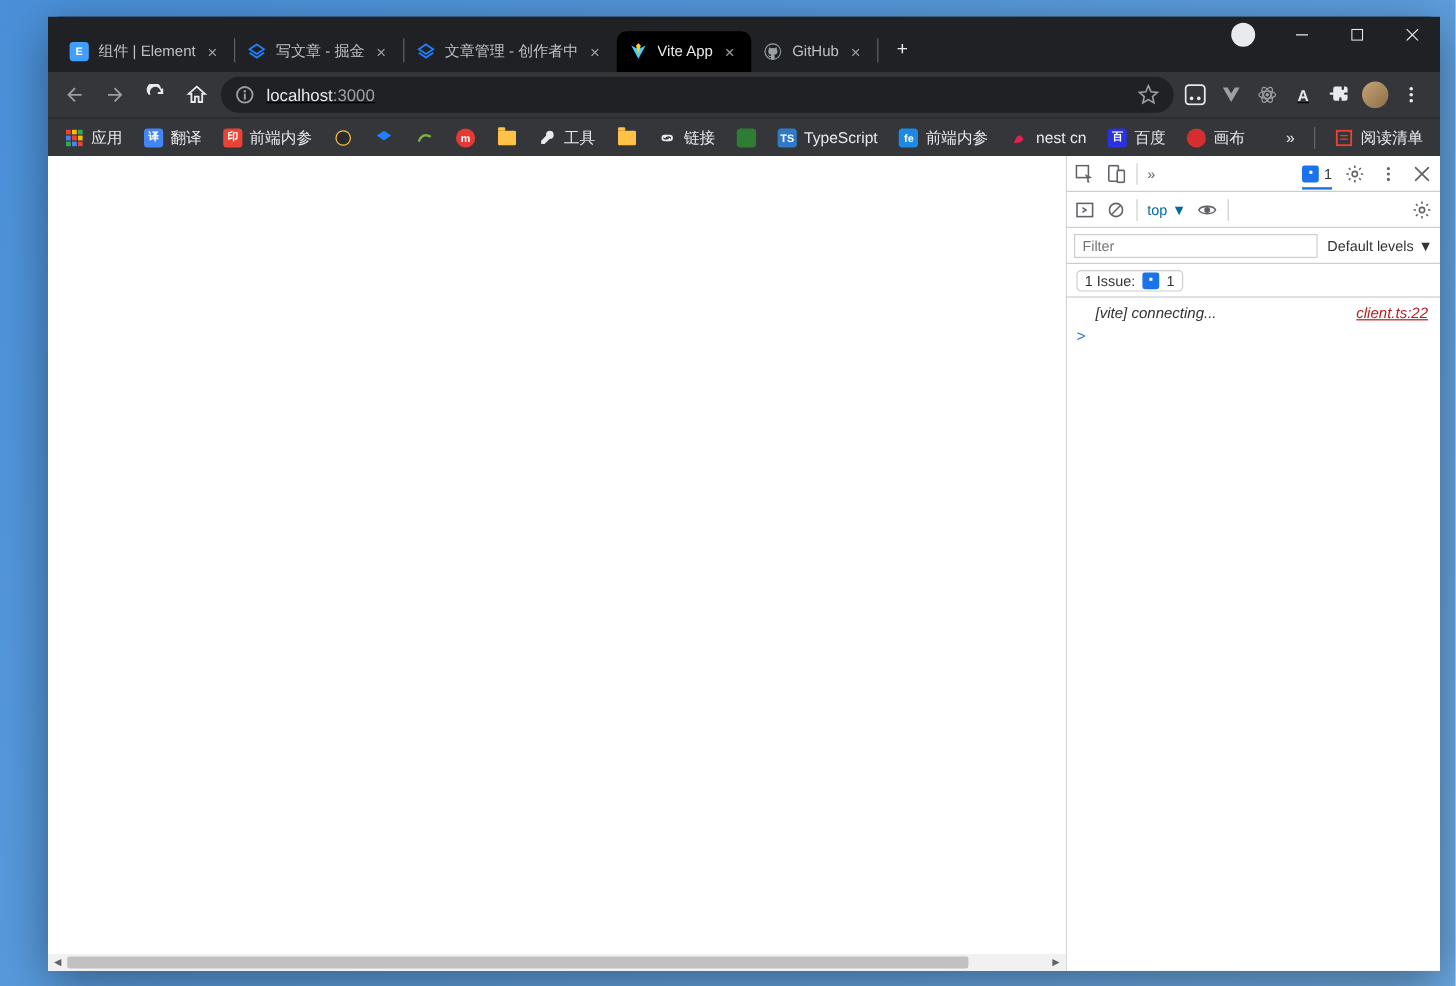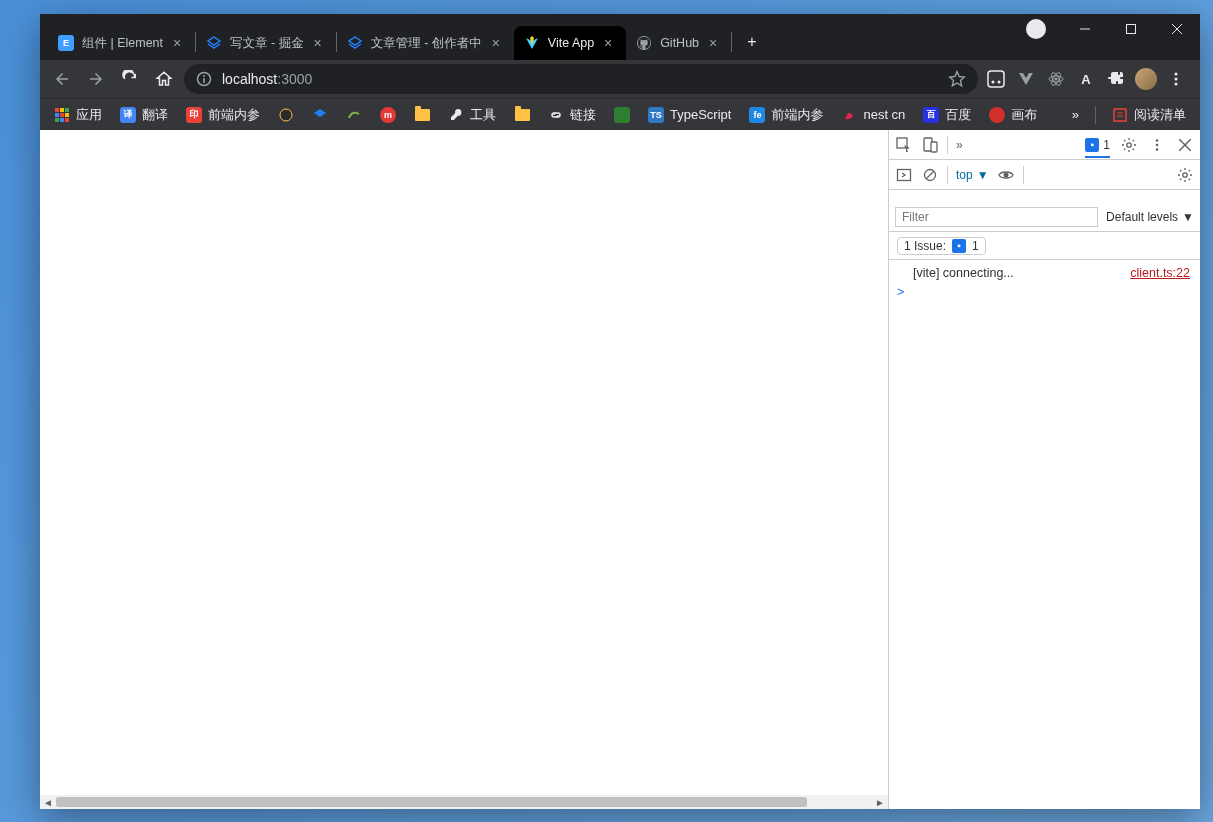--- a/index.html
+++ b/index.html
@@ -12,21 +12,21 @@
     .tab.active { background:#000000; border-radius:8px 8px 0 0; color:#e8eaed; }
     .tab .favicon { width:16px; height:16px; margin-right:8px; flex-shrink:0; display:flex; align-items:center; justify-content:center; }
     .tab .title { white-space:nowrap; overflow:hidden; text-overflow:ellipsis; flex:1; }
     .tab .close { width:16px; height:16px; margin-left:6px; color:#9aa0a6; display:flex; align-items:center; justify-content:center; font-size:14px; border-radius:50%; }
     .tab-sep { width:1px; height:20px; background:#5f6368; align-self:center; }
     .newtab { width:28px; height:28px; color:#e8eaed; display:flex; align-items:center; justify-content:center; margin-left:6px; align-self:center; font-size:16px; border-radius:50%; cursor:pointer;}
     .win-controls { display:flex; align-items:center; align-self:flex-start; height:30px; }
     .win-btn { width:46px; height:30px; display:flex; align-items:center; justify-content:center; color:#e8eaed; cursor:pointer;}
     .win-circle { width:20px; height:20px; border-radius:50%; background:#e8eaed; margin:0 16px; align-self:center; }
     
-    .toolbar { height:38px; background:#35363a; display:flex; align-items:center; padding:0 8px; gap:6px; }
+    .toolbar { height:38px; background:#35363a; display:flex; align-items:center; padding:0 8px; gap:6px;text-decoration:underline; }
     .tool-btn { width:28px; height:28px; display:flex; align-items:center; justify-content:center; color:#9aa0a6; border-radius:50%; cursor:pointer;}
     .tool-btn.enabled { color:#e8eaed; }
     .omnibox { flex:1; height:30px; background:#202124; border-radius:15px; display:flex; align-items:center; padding:0 12px; color:#9aa0a6; font-size:14px; gap:10px; }
     .omnibox .url { color:#9aa0a6; }
     .omnibox .url .host { color:#e8eaed; }
     .omnibox .star { margin-left:auto; }
     .ext-row { display:flex; align-items:center; gap:6px; padding-right:4px; }
     .ext-icon { width:24px; height:24px; display:flex; align-items:center; justify-content:center; color:#e8eaed; font-size:13px; border-radius:4px; cursor:pointer;}
     .avatar { width:22px; height:22px; border-radius:50%; background:linear-gradient(135deg,#c9a574,#8a6d4a); }
     
@@ -47,26 +47,26 @@
     .devtools { width:312px; border-left:1px solid #cacdd1; background:#fff; display:flex; flex-direction:column; font-size:12px; color:#333; }
     .dt-tabbar { height:30px; border-bottom:1px solid #cacdd1; display:flex; align-items:center; padding:0 6px; gap:8px; }
     .dt-ic { width:18px; height:18px; display:flex; align-items:center; justify-content:center; color:#5f6368; cursor:pointer;}
     .dt-sep { width:1px; height:18px; background:#cacdd1; }
     .dt-more { color:#5f6368; letter-spacing:1px; cursor:pointer;}
     .dt-right { margin-left:auto; display:flex; align-items:center; gap:10px; }
     .issue-badge { display:flex; align-items:center; gap:4px; color:#333; border-bottom:2px solid #1a73e8; padding-bottom:4px; margin-bottom:-6px;}
     .issue-badge .sqic { width:14px; height:14px; background:#1a73e8; color:#fff; display:flex; align-items:center; justify-content:center; font-size:10px; border-radius:2px;}
     .dt-console-ctrl { height:30px; border-bottom:1px solid #cacdd1; display:flex; align-items:center; padding:0 6px; gap:8px; }
     .dt-drop { display:flex; align-items:center; gap:4px; color:#0369a1; cursor:pointer;}
-    .dt-filterrow { height:30px; border-bottom:1px solid #cacdd1; display:flex; align-items:center; padding:0 6px; gap:8px;margin-top:12px; }
+    .dt-filterrow { height:30px; border-bottom:1px solid #cacdd1; display:flex; align-items:center; padding:0 6px; gap:8px; }
     .dt-filter { flex:1; height:20px; border:1px solid #cacdd1; padding:0 6px; font-size:12px; outline:none; color:#333; }
     .dt-levels { display:flex; align-items:center; gap:4px; color:#333; cursor:pointer;}
     .dt-issuerow { height:28px; border-bottom:1px solid #cacdd1; display:flex; align-items:center; padding:0 8px; gap:6px; }
     .dt-issuerow .lbl { border:1px solid #cacdd1; border-radius:4px; padding:1px 6px; display:flex; align-items:flex-start; gap:6px;}
-    .console-out { font-family:Menlo,Consolas,monospace; font-size:12.5px; padding:4px 0; }
+    .console-out { font-family:Menlo,Consolas,monospace; font-size:12.5px; padding:4px 0;font-style:italic; }
     .console-line { display:flex; justify-content:space-between; padding:2px 10px 2px 24px; }
     .console-line .msg { color:#303030; white-space:pre; }
     .console-line .src { color:#b91c1c; text-decoration:underline; cursor:pointer;}
     .console-prompt { padding:2px 8px; color:#1a73e8; font-family:Menlo,Consolas,monospace;}
     svg { display:block; }
     .folder-ic { width:15px; height:12px; background:#ffc146; border-radius:1px; position:relative; }
     .folder-ic:before { content:""; position:absolute; left:0; top:-3px; width:6px; height:3px; background:#ffc146; border-radius:1px 1px 0 0; }
     .sq { width:16px; height:16px; border-radius:3px; display:flex; align-items:center; justify-content:center; color:#fff; font-size:9px; font-weight:bold;}
   </style>
 </head>

